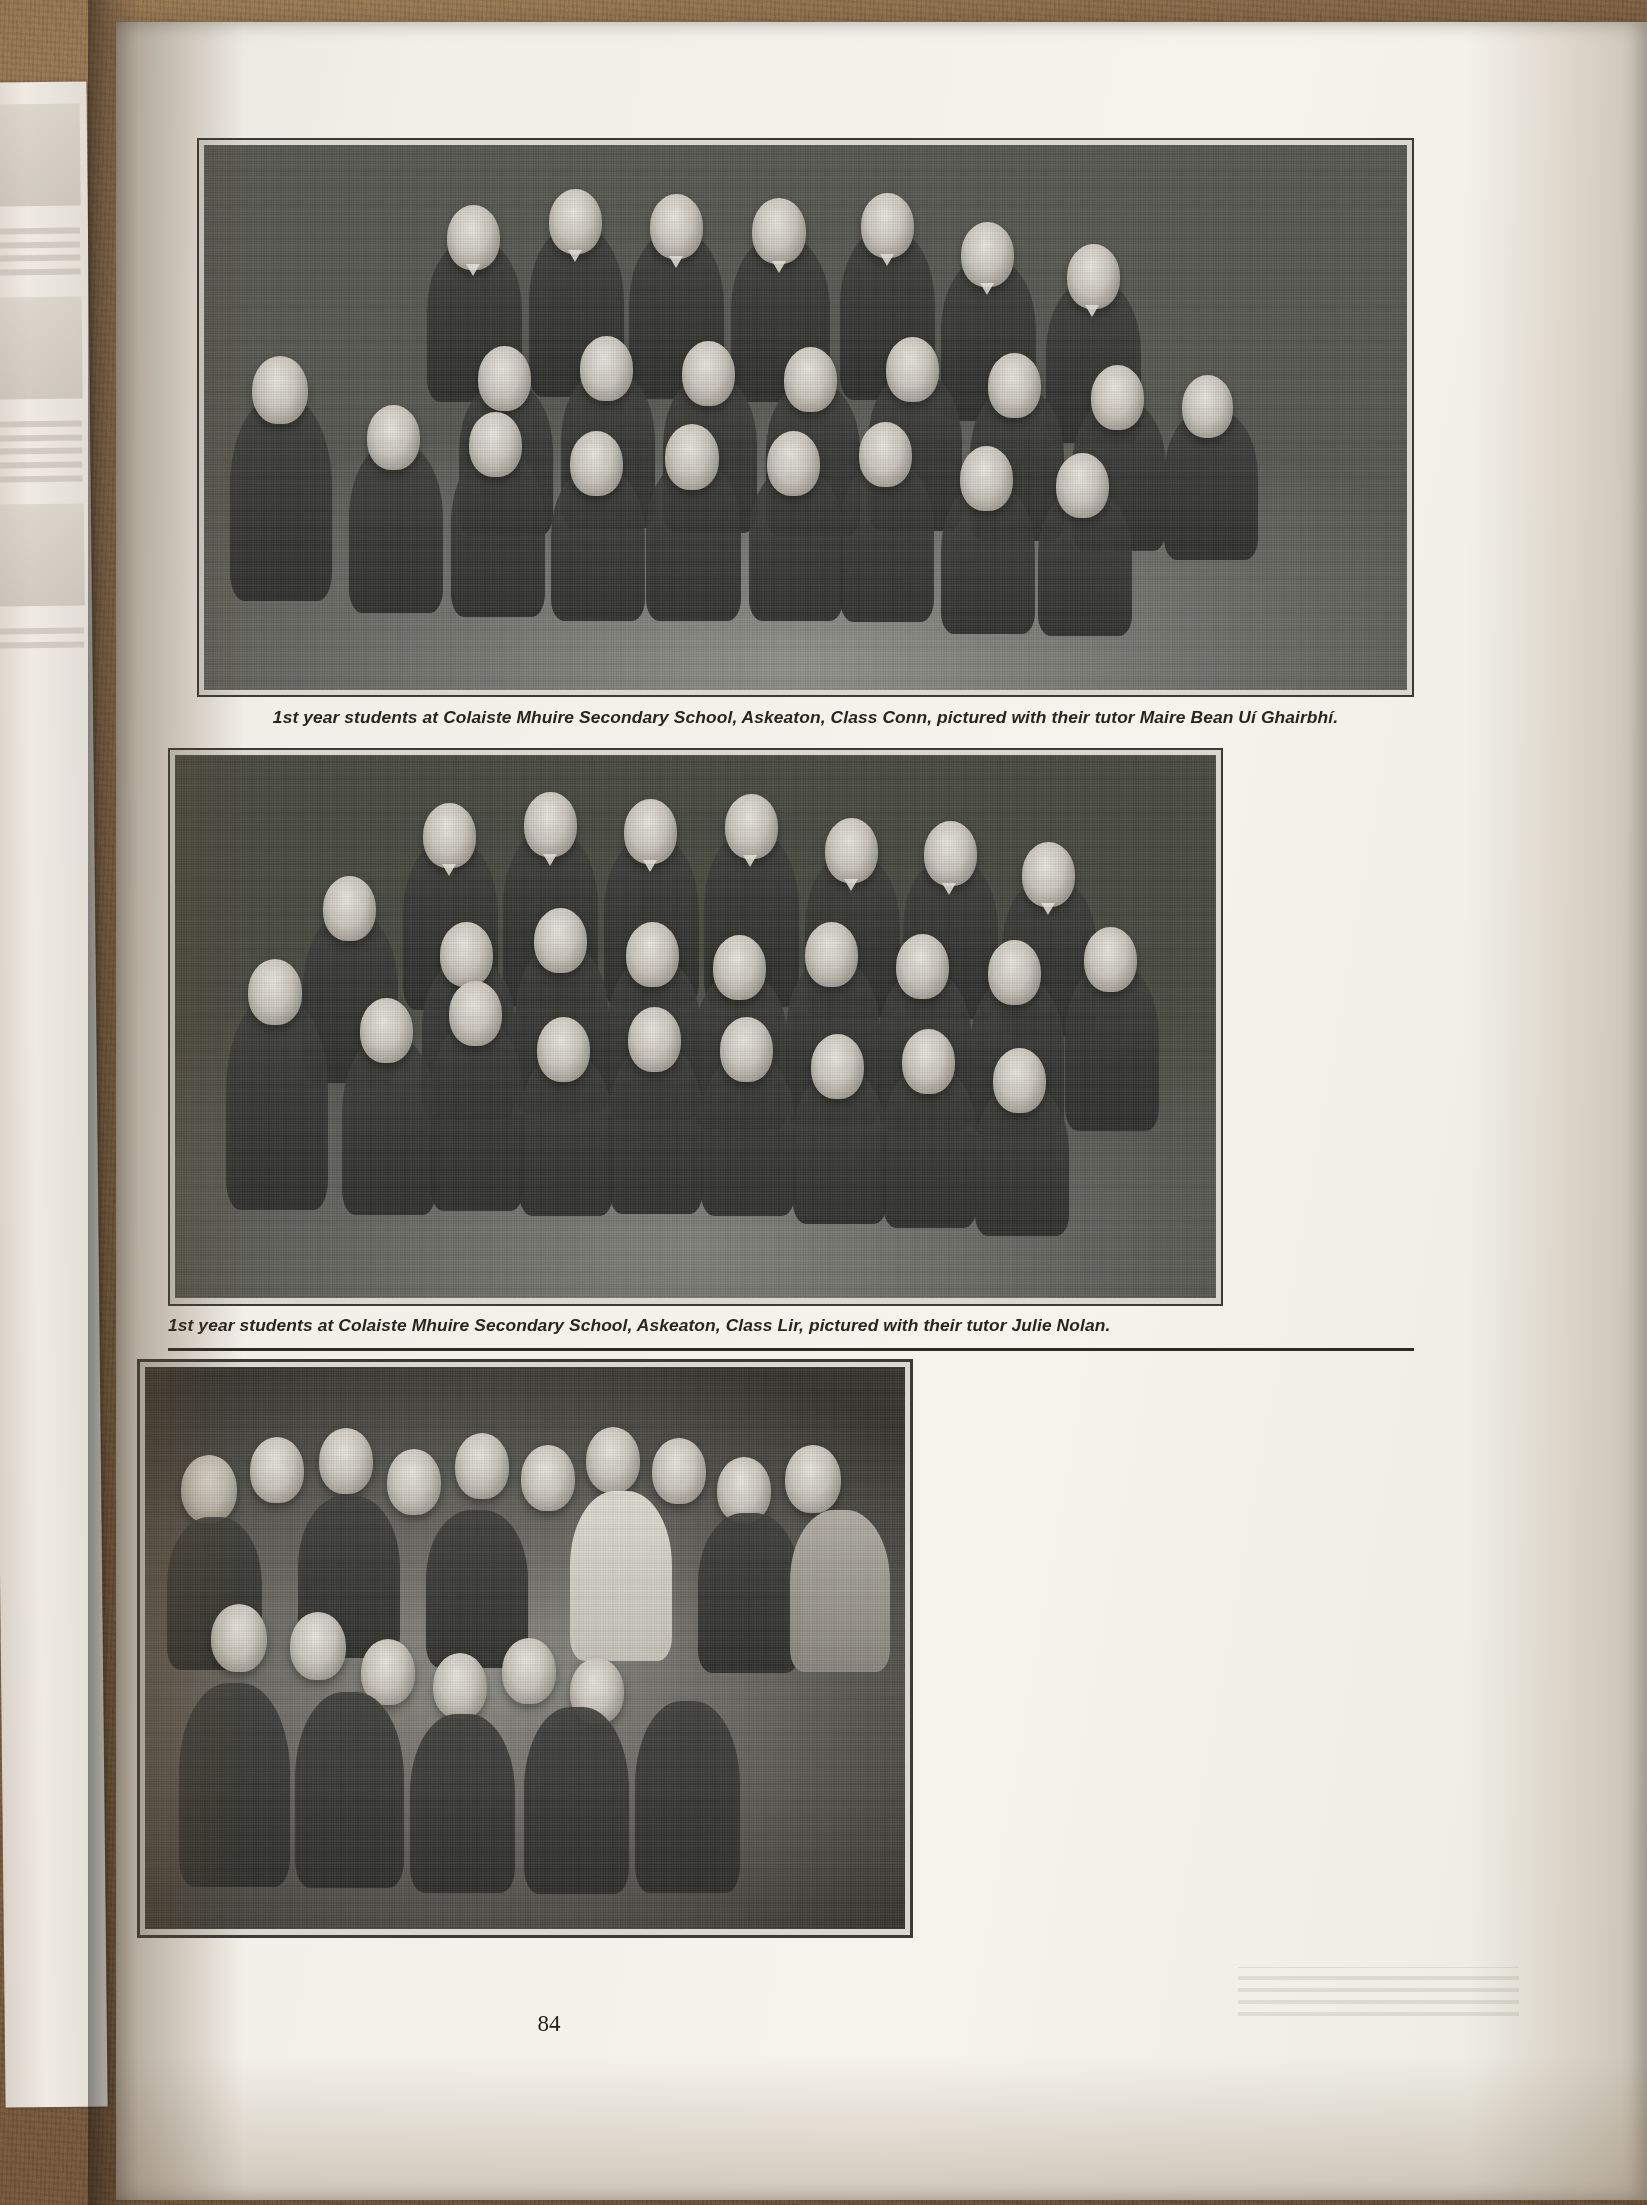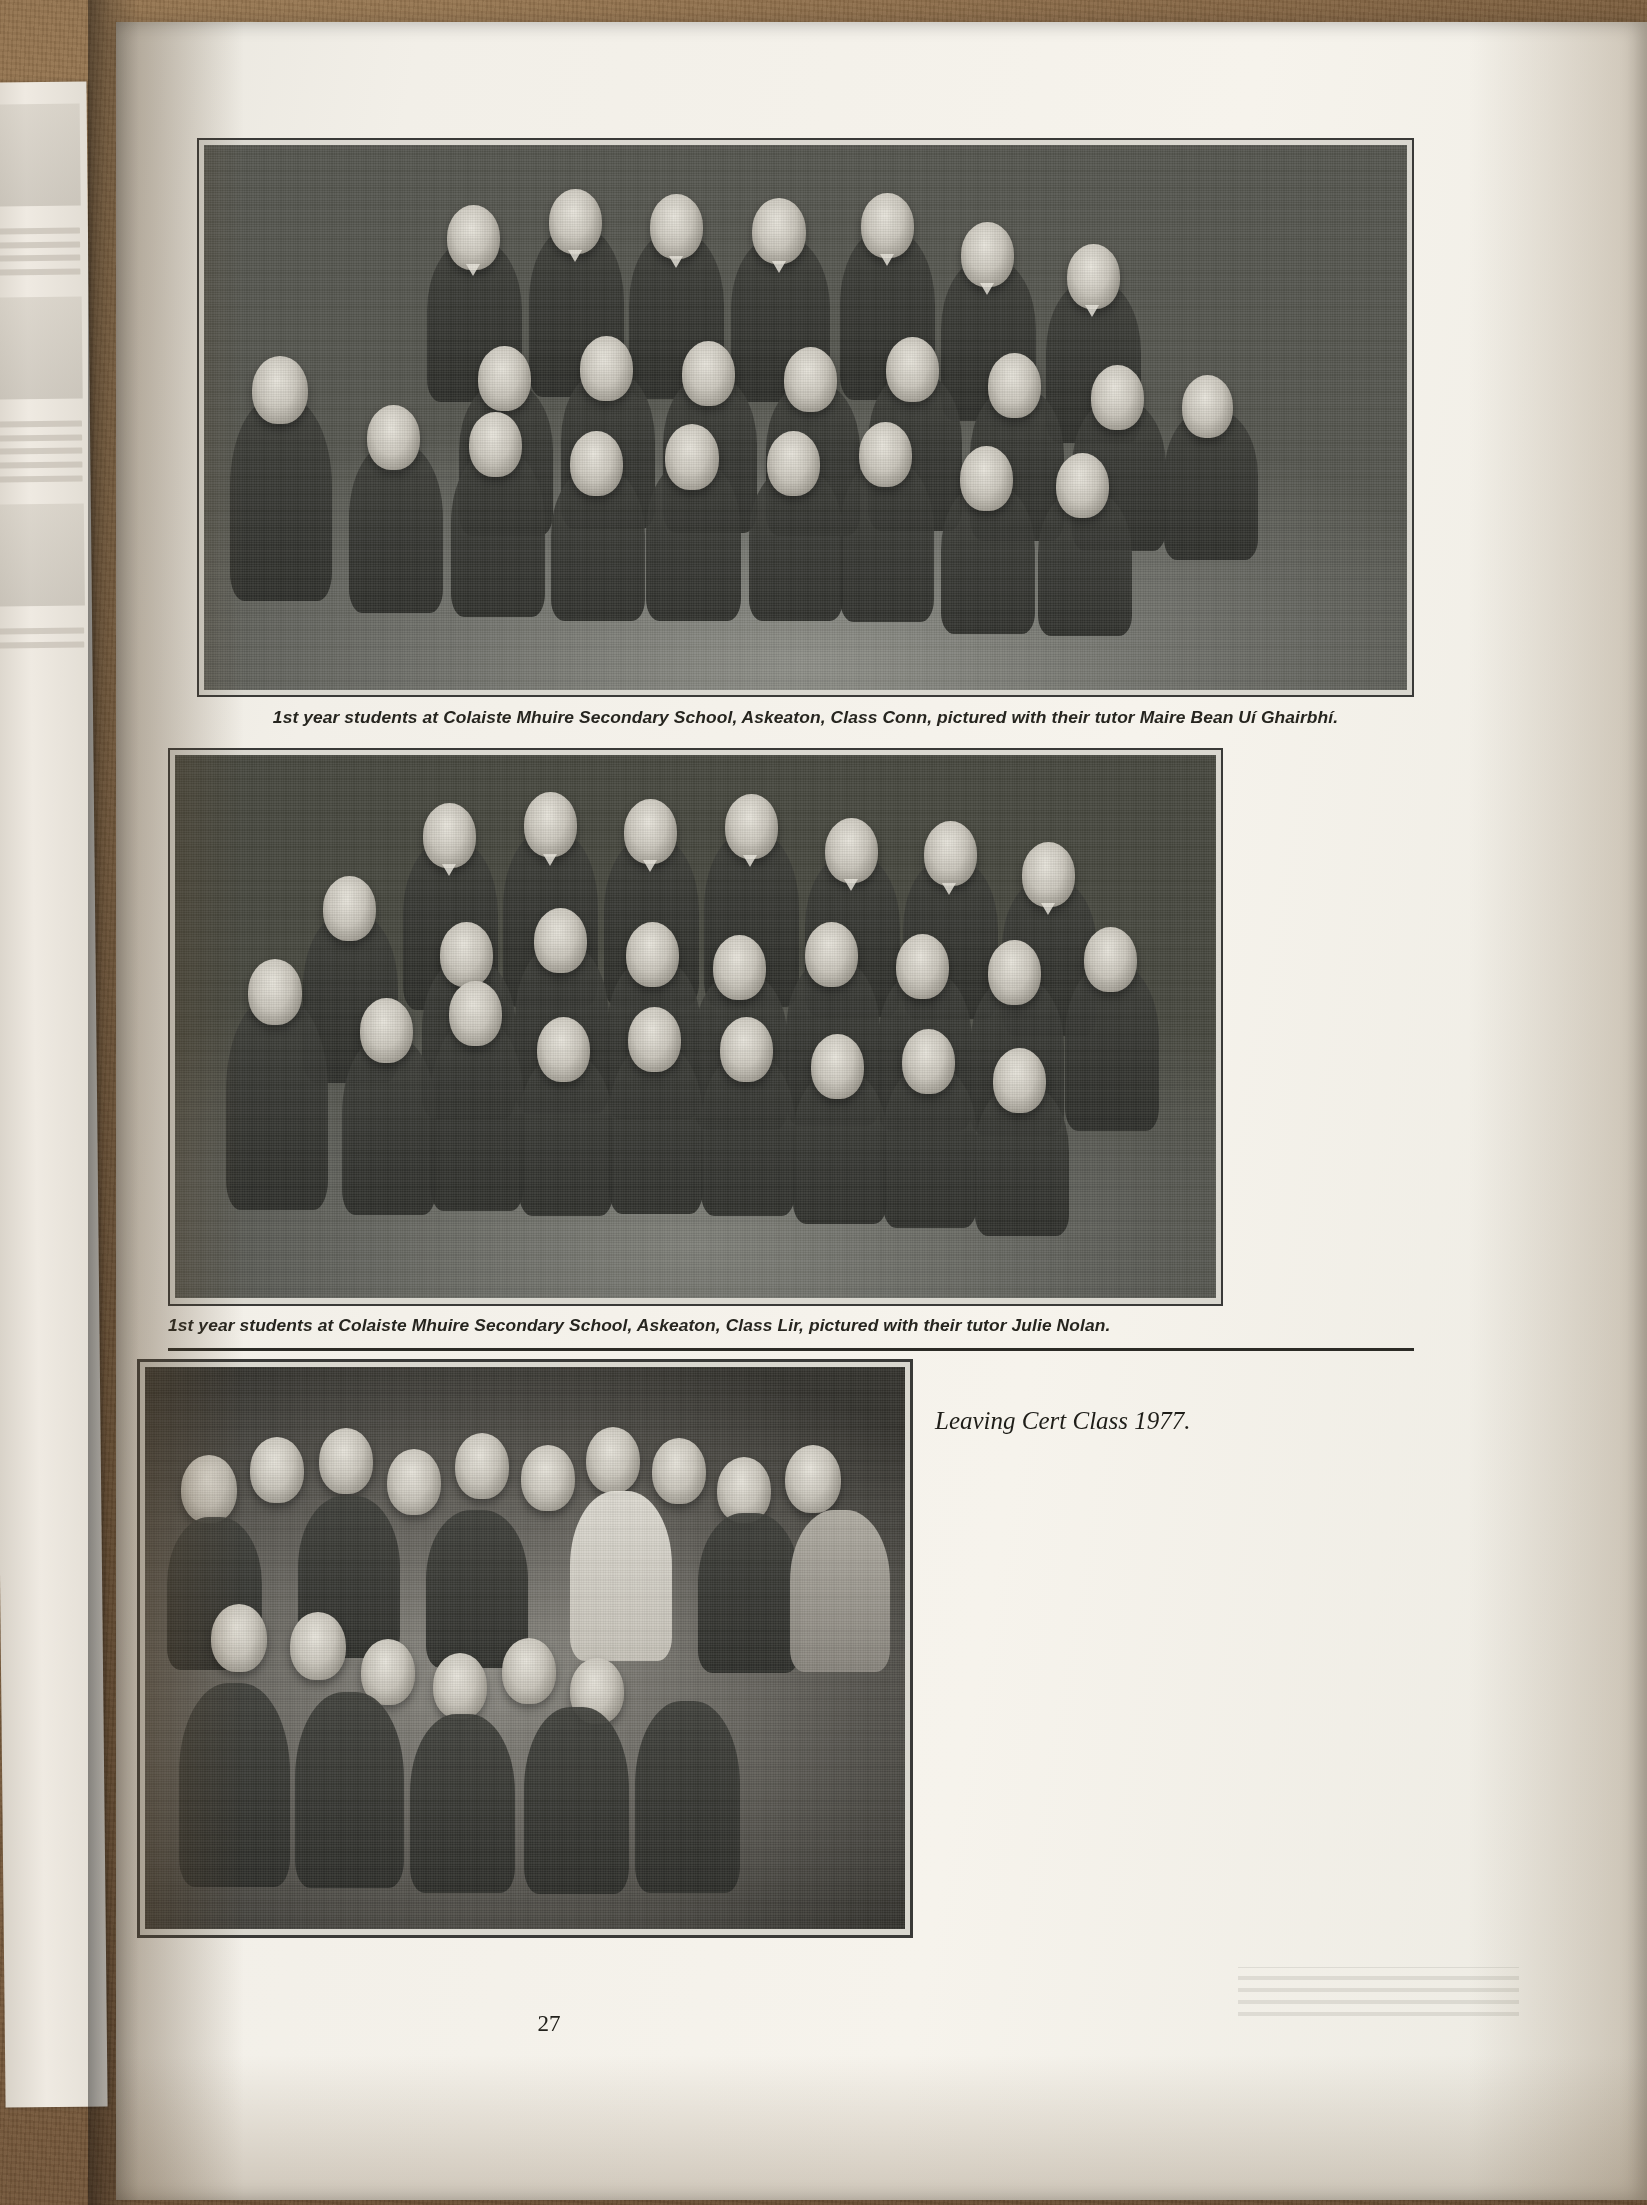--- a/index.html
+++ b/index.html
@@ -497,29 +497,28 @@
               <div class="body-blob" style="left:265px; top:347px; width:105px; height:179px;"></div>
               <div class="body-blob" style="left:379px; top:340px; width:105px; height:187px;"></div>
               <div class="body-blob" style="left:490px; top:334px; width:105px; height:192px;"></div>
 
               <div class="photo-grain"></div>
             </div>
           </div>
         </div>
 
         <div class="bottom-text">
-          <div>Leaving Cert Class 1977.</div>
         </div>
 
       </div>
 
     </div>
 
     <div class="bleed"></div>
 
-    <div class="folio folio-pos">27</div>
+    <div class="folio folio-pos">84</div>
 
     <div class="page-shade-left"></div>
     <div class="page-shade-right"></div>
     <div class="page-shade-bottom"></div>
   </div>
 </div>
 
 
 </body></html>

